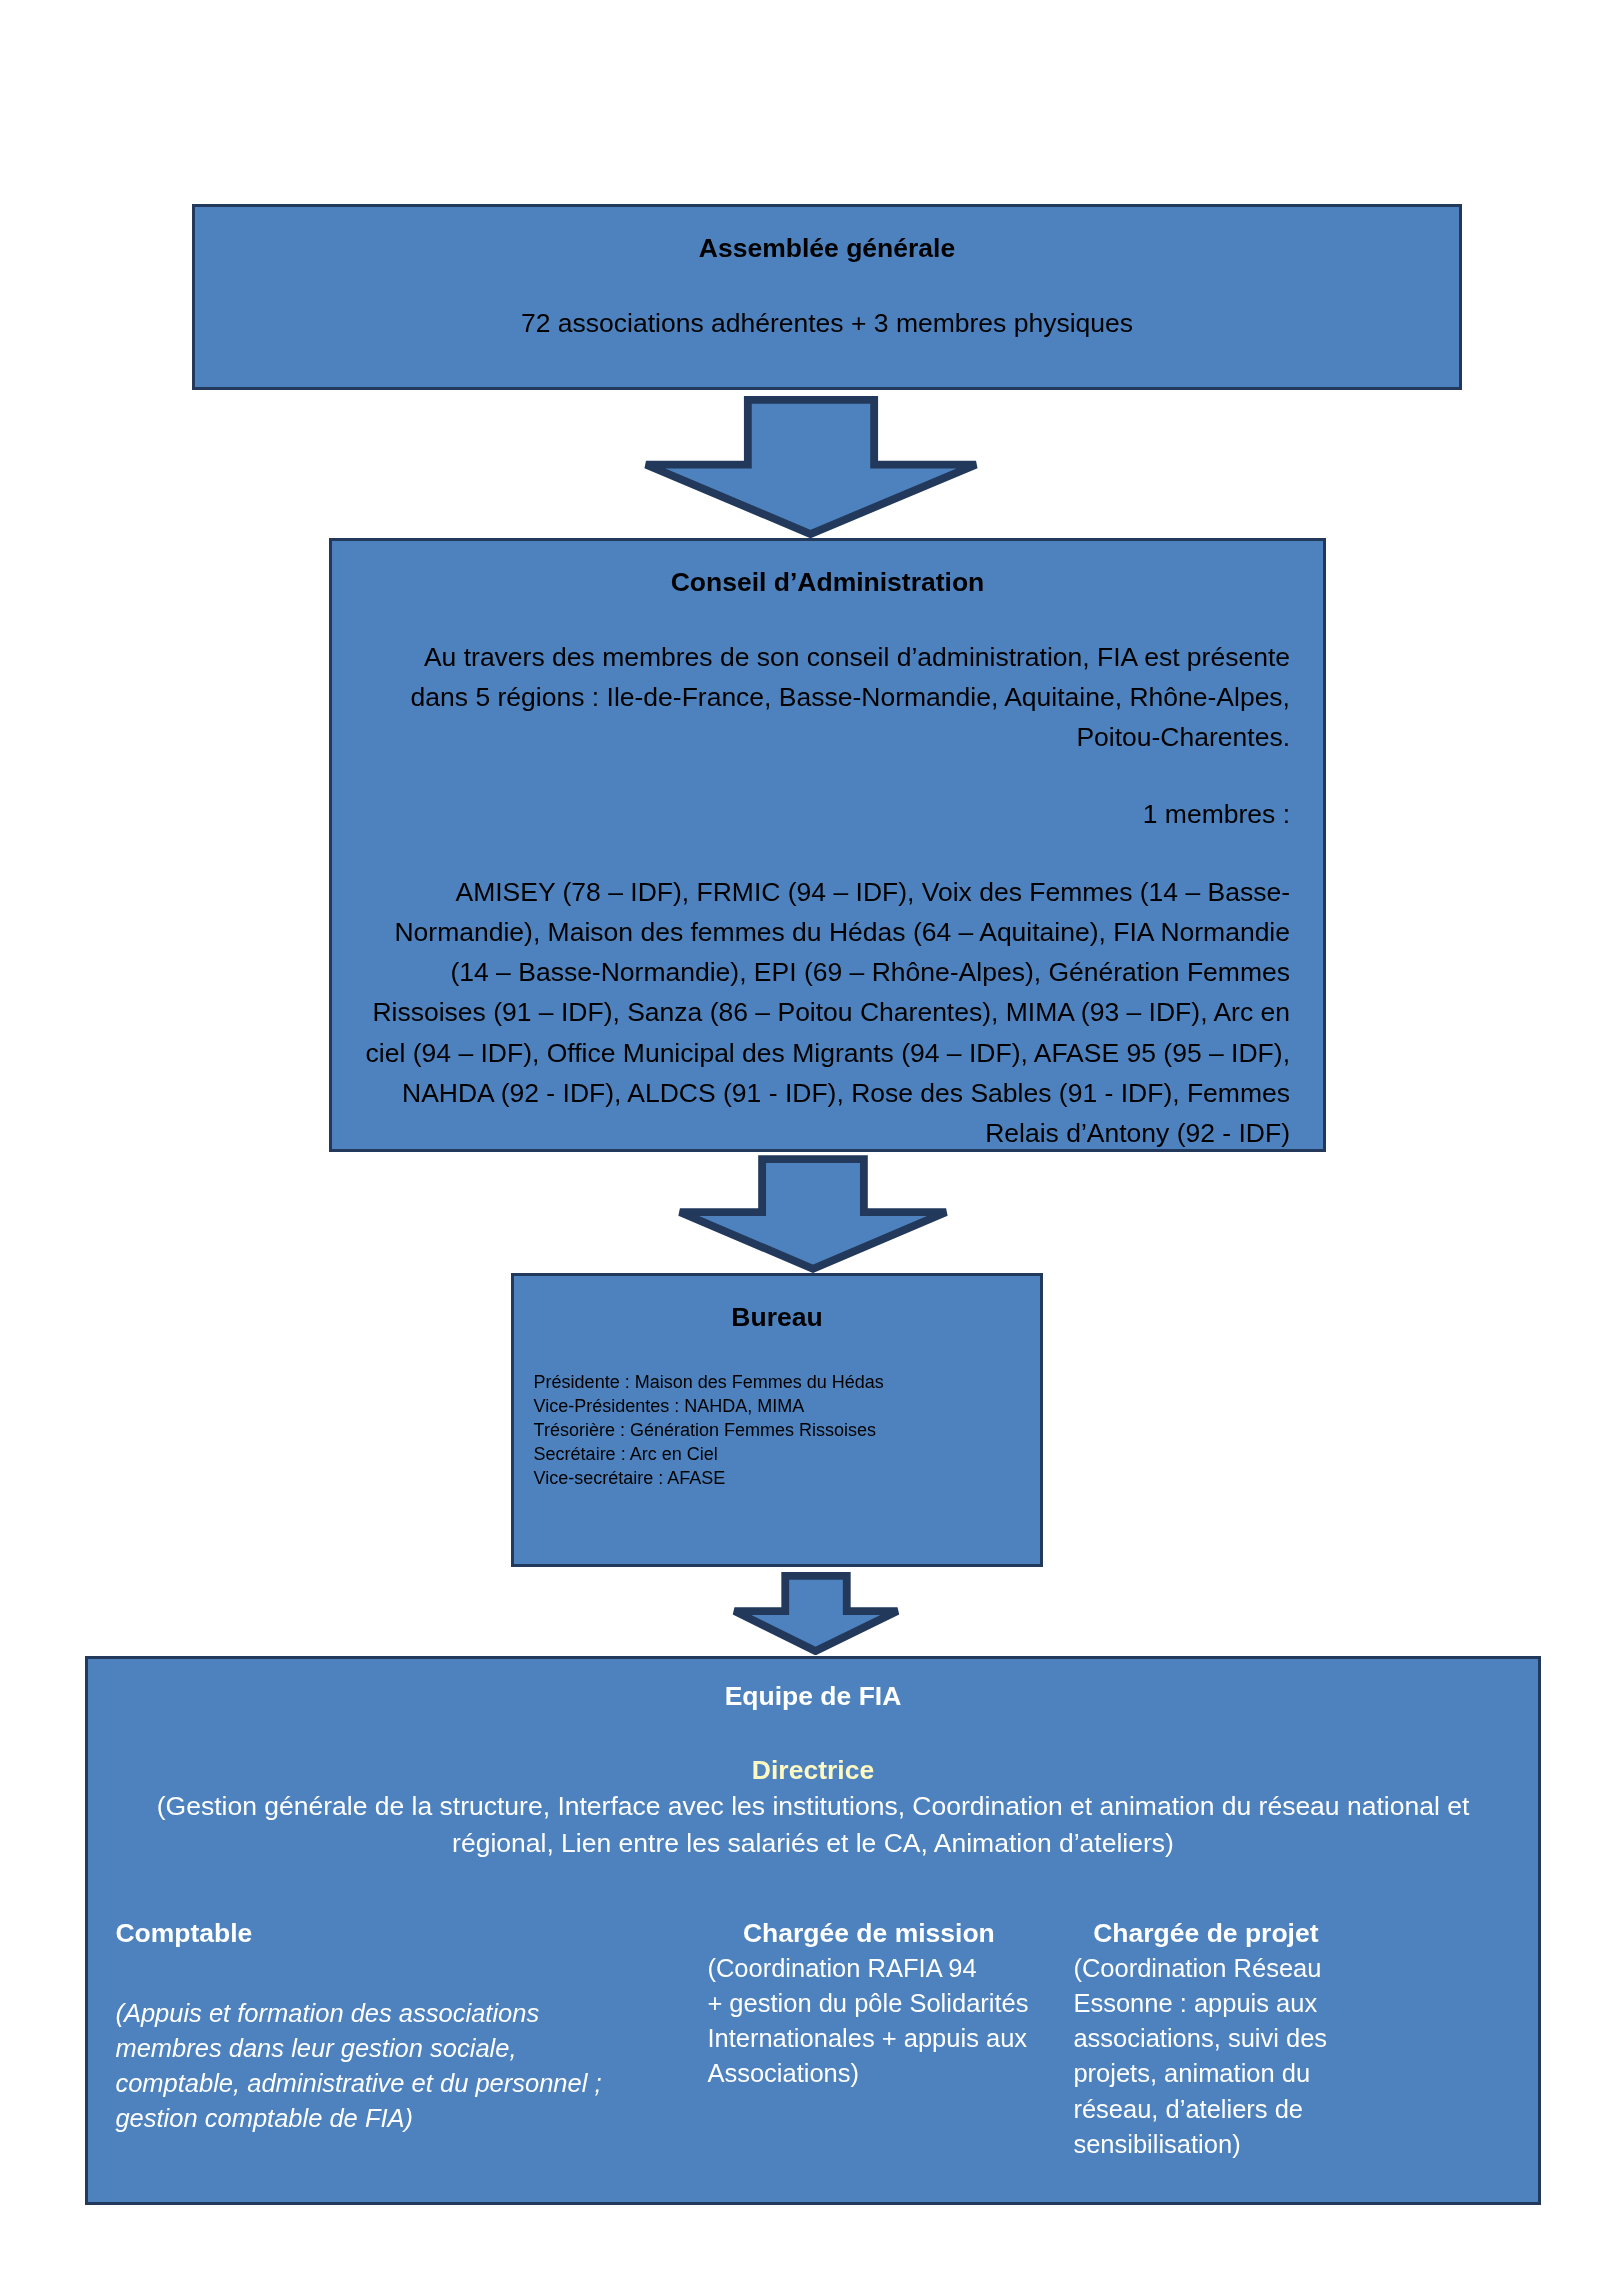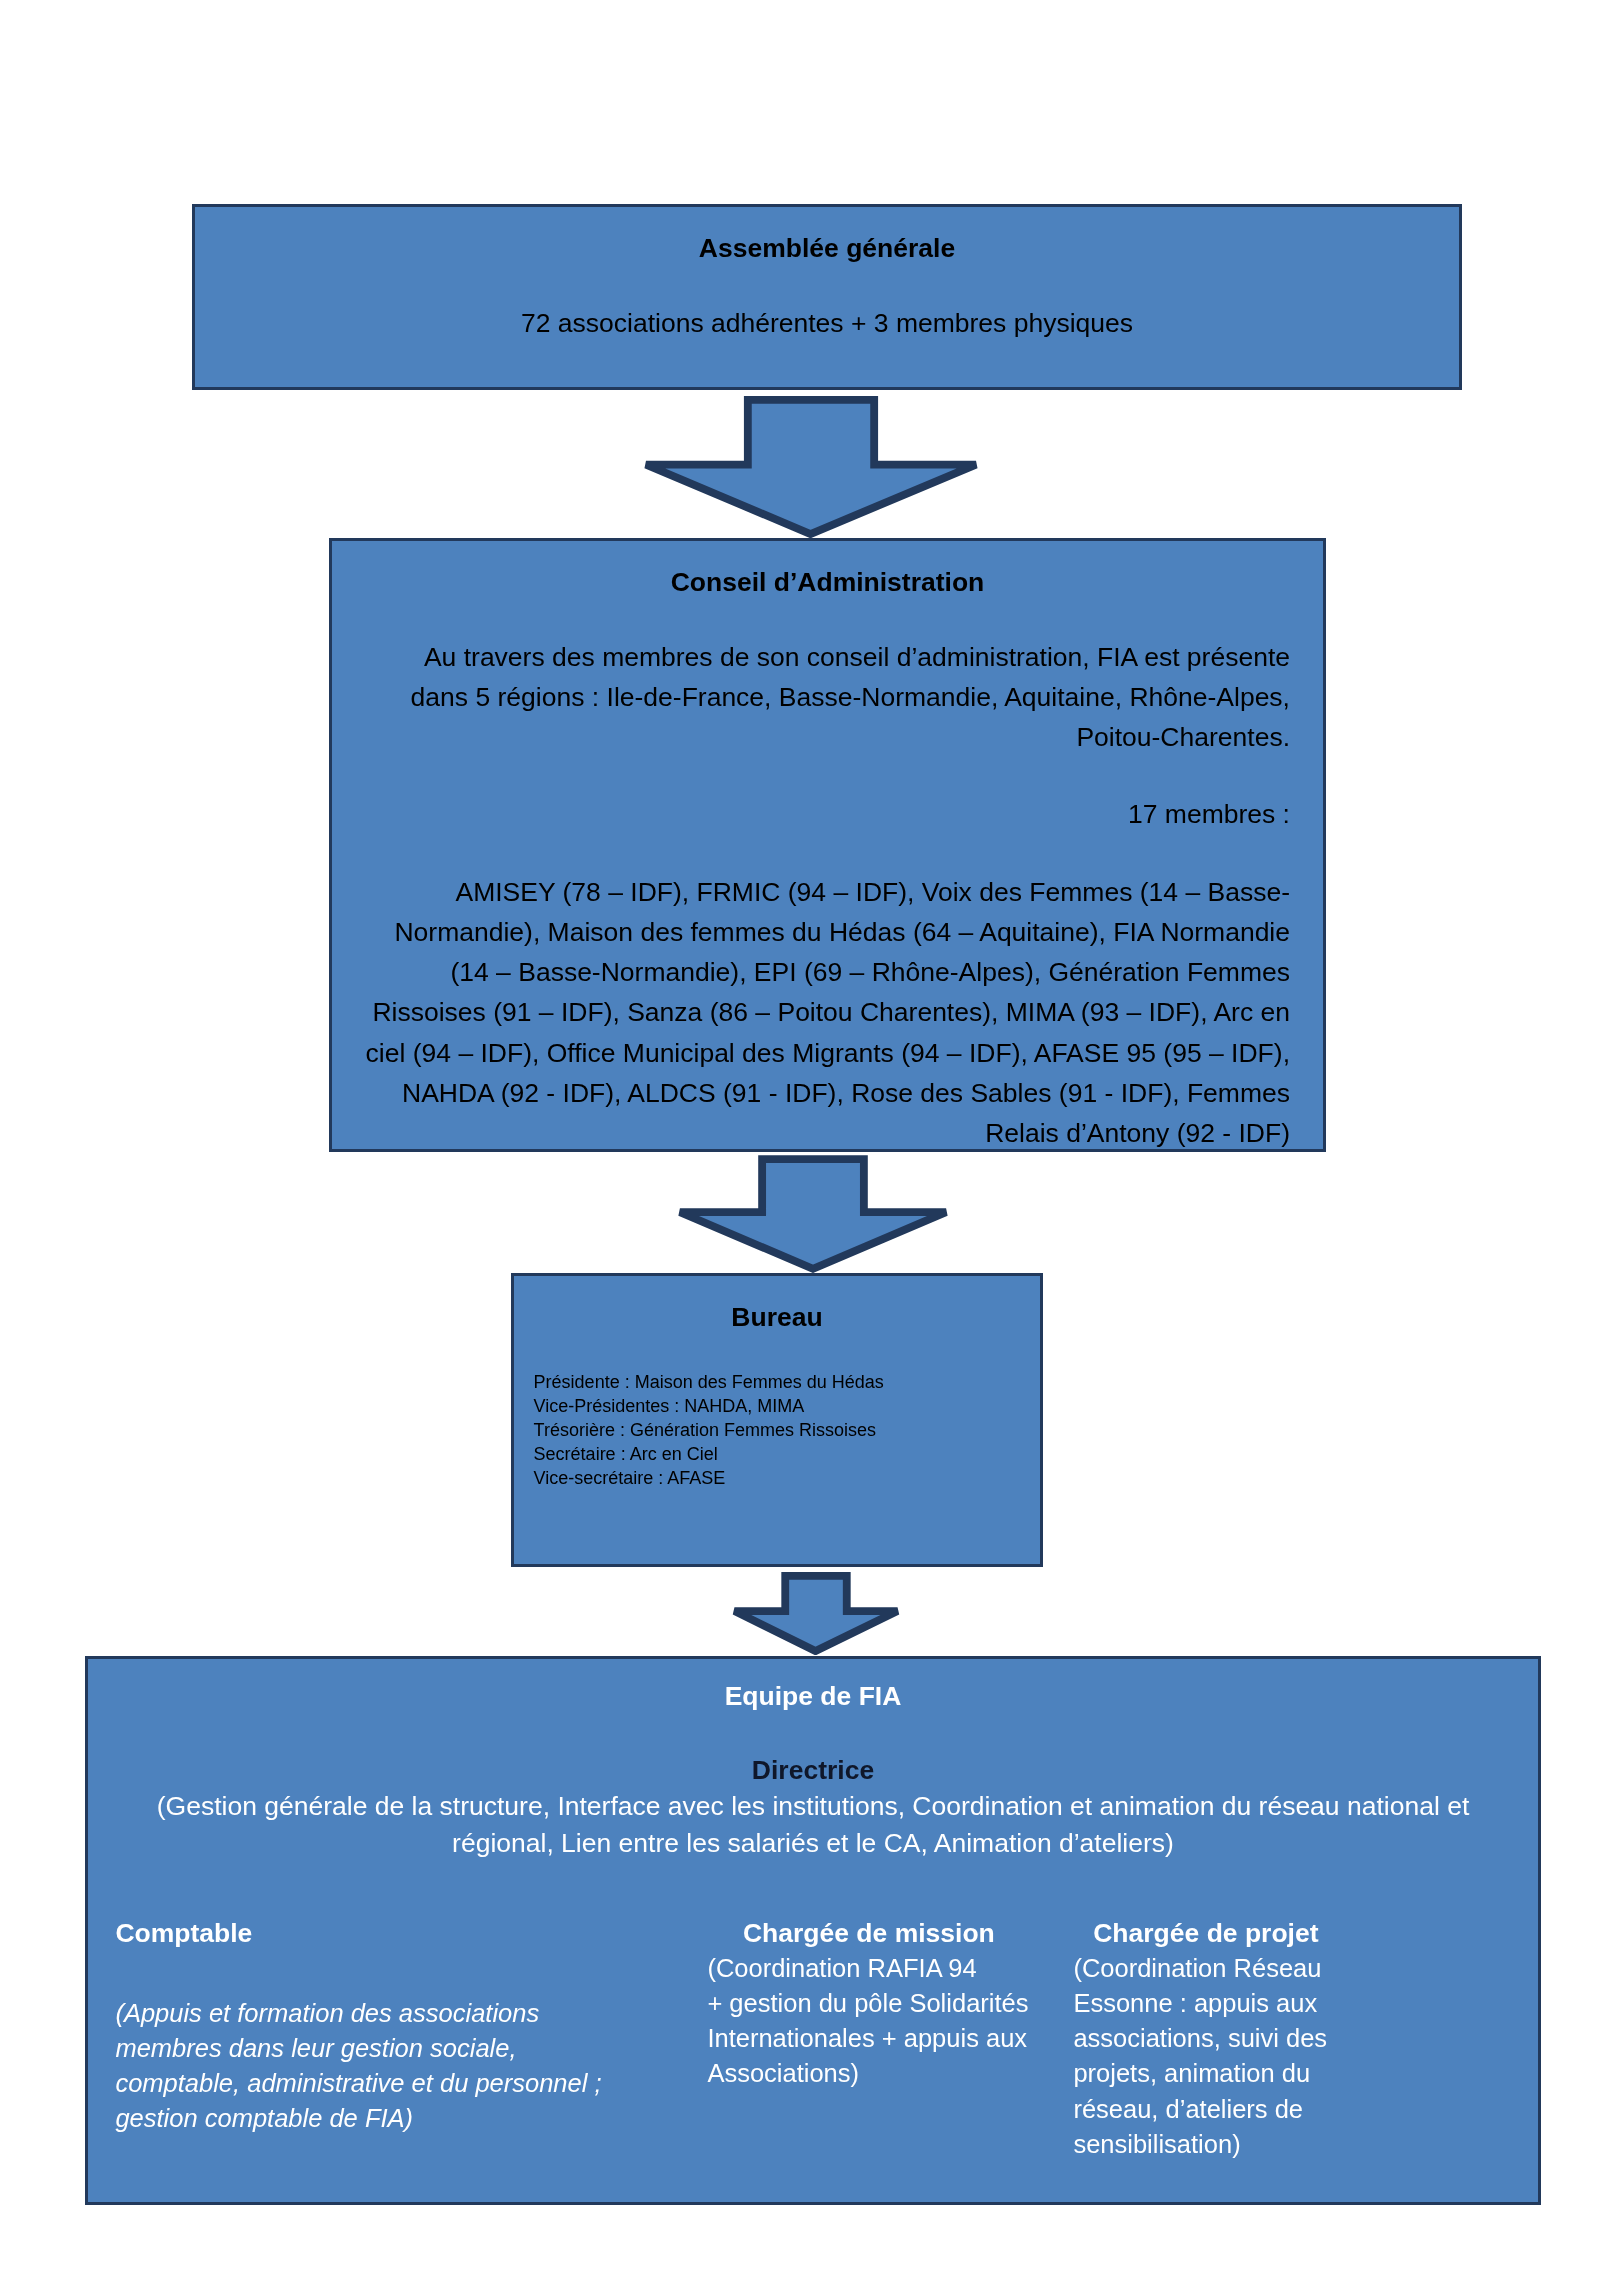--- a/index.html
+++ b/index.html
@@ -112,21 +112,21 @@
     height: 549px;
     padding: 21.6px 27.4px 0 27.4px;
     color: #ffffff;
   }
   #box-equipe .node-title { font-size: 26.5px; color: #ffffff; }
   #box-equipe .dir-title {
     font-size: 26.5px;
     font-weight: bold;
     text-align: center;
     margin-top: 43px;
-    color: #0f172a;
+    color: #fef9c3;
   }
   #box-equipe .dir-desc {
     font-size: 26.5px;
     text-align: center;
     line-height: 1.42;
     margin-top: 2px;
     color: #ffffff;
   }
 
   .cols {
@@ -171,21 +171,21 @@
   <div class="node-text">72 associations adhérentes  + 3 membres physiques</div>
 </div>
 
 <svg id="arrow-1" viewBox="0 0 345 145">
   <polygon points="108,4 237,4 237,70 341,70 172,141 4,70 108,70" fill="#4d82be" stroke="#22395b" stroke-width="8" stroke-linejoin="miter"></polygon>
 </svg>
 
 <div class="node" id="box-ca">
   <div class="node-title">Conseil d’Administration</div>
   <div class="para para-intro">Au travers des membres de son conseil d’administration, FIA est présente dans 5 régions : Ile-de-France, Basse-Normandie, Aquitaine, Rhône-Alpes, Poitou-Charentes.</div>
-  <div class="para para-count">17 membres :</div>
+  <div class="para para-count">1 membres :</div>
   <div class="para para-members">AMISEY (78 – IDF), FRMIC (94 – IDF), Voix des Femmes (14 – Basse-Normandie), Maison des femmes du Hédas (64 – Aquitaine), FIA Normandie (14 – Basse-Normandie), EPI (69 – Rhône-Alpes), Génération Femmes Rissoises (91 – IDF), Sanza (86 – Poitou Charentes), MIMA (93 – IDF), Arc en ciel (94 – IDF), Office Municipal des Migrants (94 – IDF), AFASE 95 (95 – IDF), NAHDA (92 - IDF), ALDCS (91 - IDF), Rose des Sables (91 - IDF), Femmes Relais d’Antony (92 - IDF)</div>
 </div>
 
 <svg id="arrow-2" viewBox="0 0 280 120">
   <polygon points="88,4 192,4 192,58 276,58 140,116 4,58 88,58" fill="#4d82be" stroke="#22395b" stroke-width="8" stroke-linejoin="miter"></polygon>
 </svg>
 
 <div class="node" id="box-bureau">
   <div class="node-title">Bureau</div>
   <div class="roles" style="white-space: pre-line;">Présidente : Maison des Femmes du Hédas

